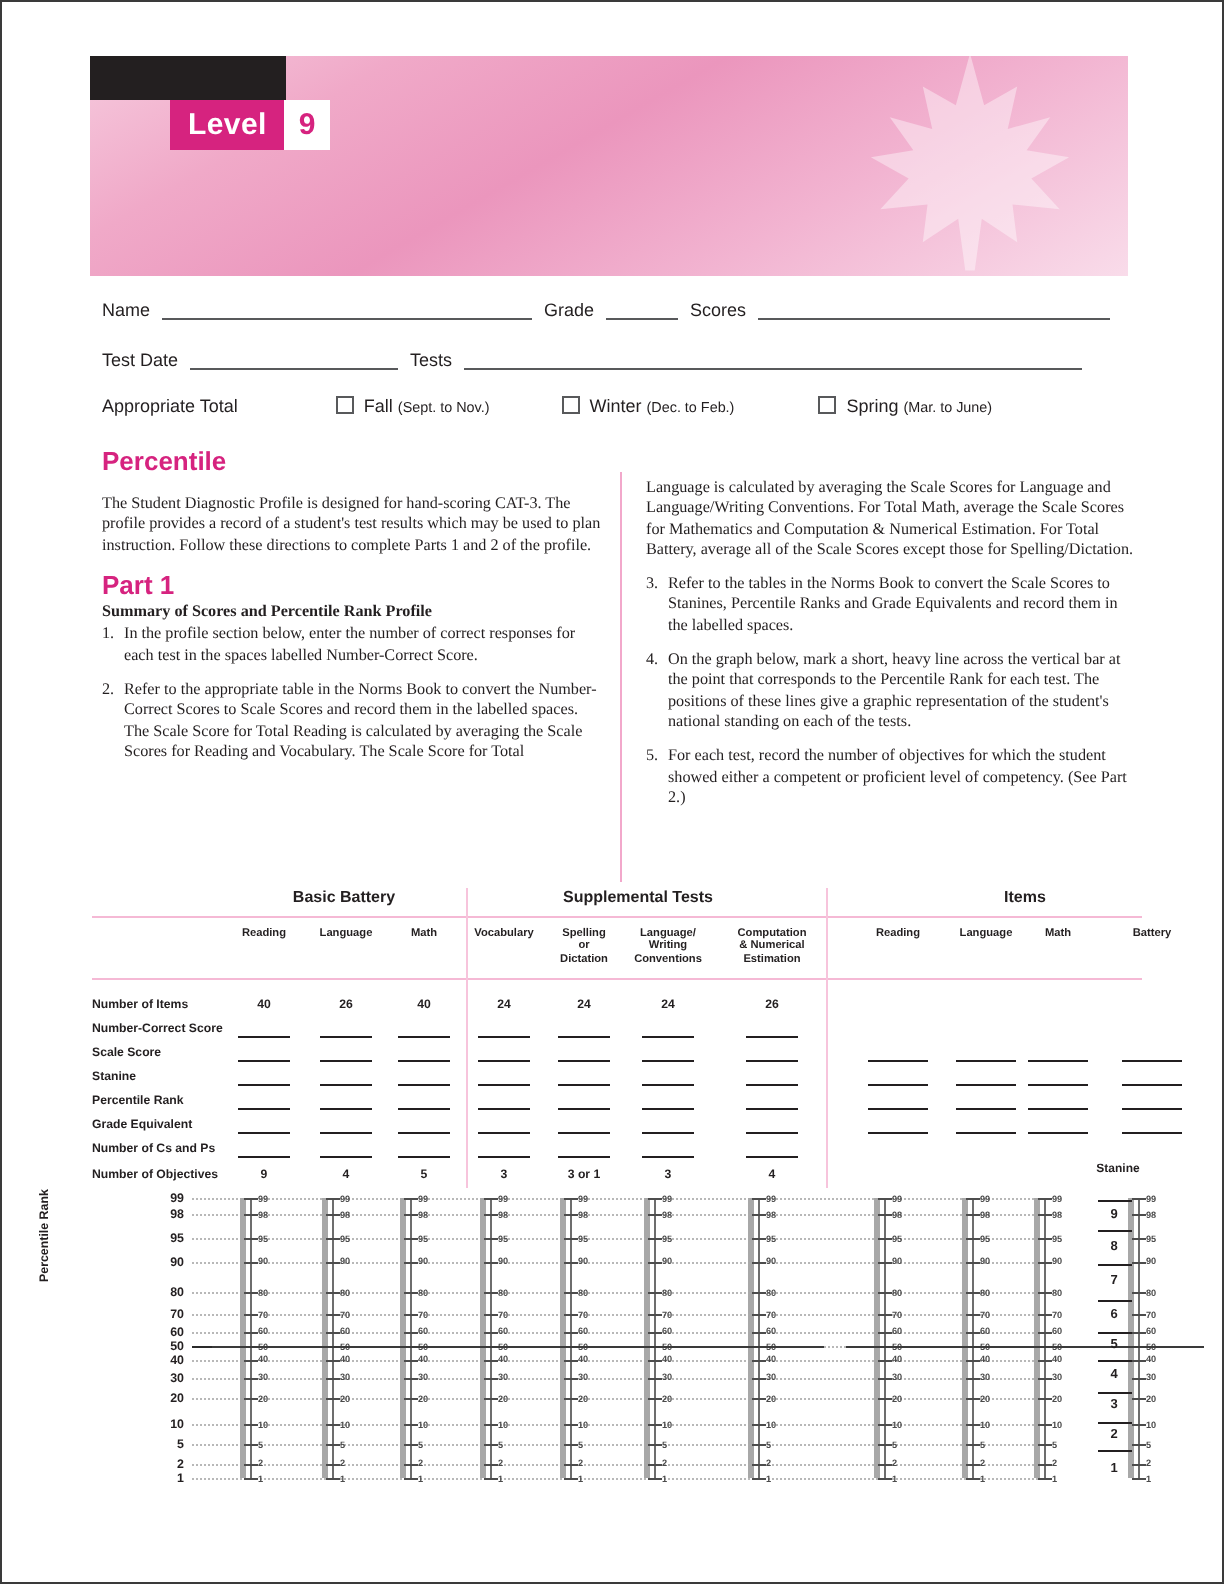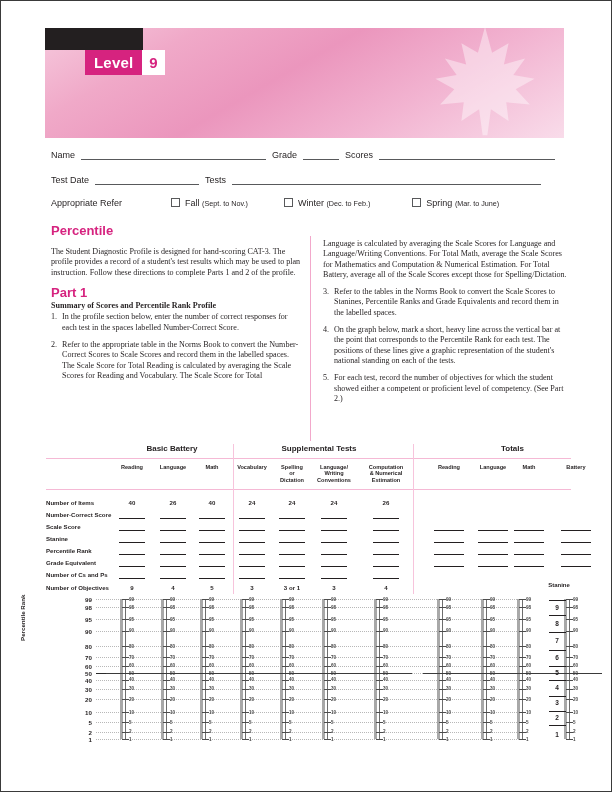--- a/index.html
+++ b/index.html
@@ -106,21 +106,21 @@
   </div>
 
   <div class="formrow" style="top:172px;width:515px;">
     <span class="flabel">Test Date</span>
     <span class="fline" style="width:104px;"></span>
     <span class="flabel">Tests</span>
     <span class="fline" style="width:309px;"></span>
   </div>
 
   <div class="formrow" style="top:197px;width:515px;">
-    <span class="flabel">Appropriate Refer</span>
+    <span class="flabel">Appropriate Total</span>
     <span style="display:inline-block;width:49px;"></span>
     <span class="normlabel">
       <span class="cbx"></span><span>Fall</span>
       <span class="small">(Sept. to Nov.)</span>
     </span>
     <span style="display:inline-block;width:36px;"></span>
     <span class="normlabel">
       <span class="cbx"></span><span>Winter</span>
       <span class="small">(Dec. to Feb.)</span>
     </span>
@@ -160,21 +160,21 @@
     </div>
     <div class="nitem">
       <div class="nnum">5.</div>
       <div class="ntext">For each test, record the number of objectives for which the student showed either a competent or proficient level of competency. (See Part 2.)</div>
     </div>
   </div>
 
   <div id="tbl">
       <div class="grouphdr" style="left: 56px; top: 0px; width: 140px;">Basic Battery</div>
       <div class="grouphdr" style="left: 203px; top: 0px; width: 140px;">Supplemental Tests</div>
-      <div class="grouphdr" style="left: 396.5px; top: 0px; width: 140px;">Totals</div>
+      <div class="grouphdr" style="left: 396.5px; top: 0px; width: 140px;">Items</div>
       <div class="pinkline" style="left: 0px; top: 14px; width: 525px;"></div>
       <div class="pinkline" style="left: 0px; top: 45px; width: 525px;"></div>
       <div class="pinkvert" style="left: 186.5px; top: 0px; height: 150px;"></div>
       <div class="pinkvert" style="left: 366.5px; top: 0px; height: 150px;"></div>
       <div class="colhdr" style="left: 56px; top: 20px; width: 60px;">
         <div>Reading</div>
       </div>
       <div class="colhdr" style="left: 97px; top: 20px; width: 60px;">
         <div>Language</div>
       </div>

